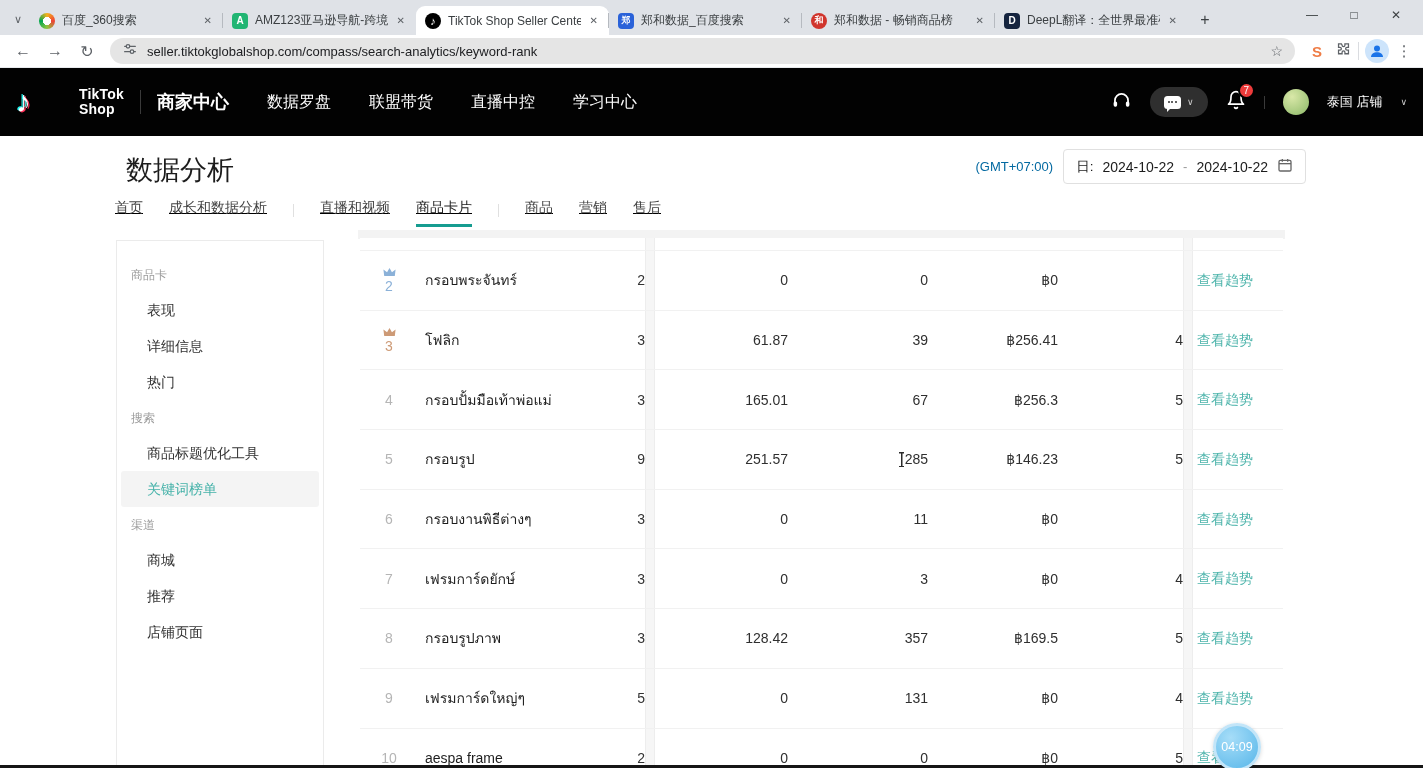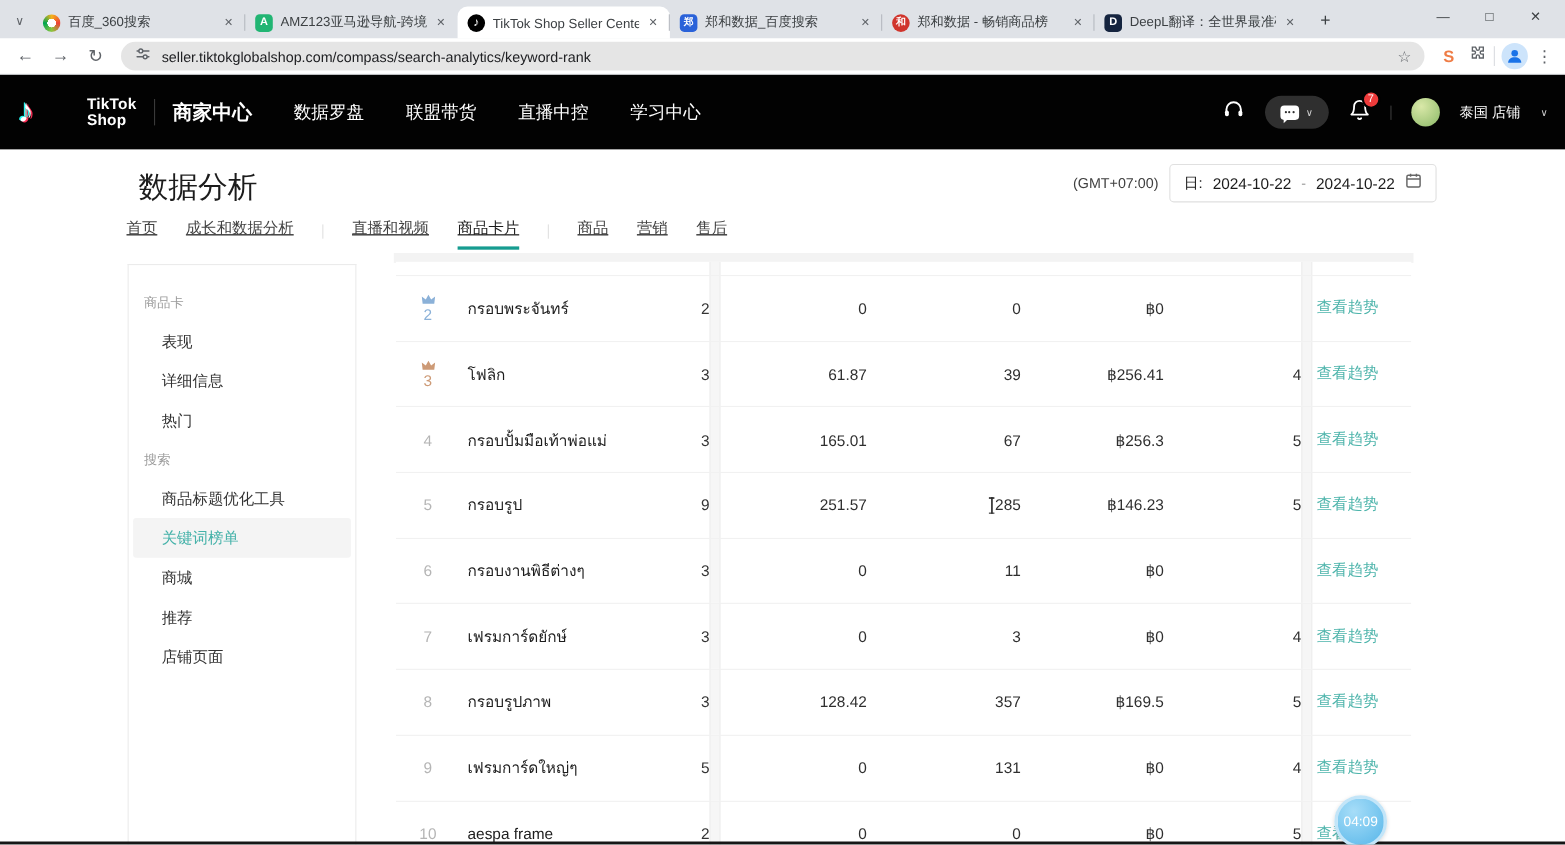--- a/index.html
+++ b/index.html
@@ -76,21 +76,21 @@
     justify-content:center; border:2px solid #020202; padding:0 2px; }
   .hdrsep { width:1px; height:13px; background:#3a3a3a; }
   .shopavatar { width:26px; height:26px; border-radius:50%;
     background:radial-gradient(circle at 35% 30%, #d9e8a8, #8cb968); }
   .shoplabel { font-size:13px; color:#fff; white-space:nowrap; }
 
   
   #page { position:absolute; top:136px; left:0; width:100%; height:632px; background:#fff; }
   #pagetitle { position:absolute; top:16px; left:126px; font-size:27px; font-weight:500; color:#1c1c1c; }
   #daterow { position:absolute; top:13px; right:117px; display:flex; align-items:center; gap:10px; }
-  #tz { font-size:13px; color:#404040; }
+  #tz { font-size:13px; color:#0369a1; }
   #datebox { height:35px; border:1px solid #e0e0e0; border-radius:4px; background:#fff;
     display:flex; align-items:center; gap:9px; padding:0 12px; }
   .datelabel { font-size:13.5px; color:#1c1c1c; }
   .dateval { font-size:14px; color:#1c1c1c; }
   .datesep { font-size:13px; color:#999; }
 
   #pagetabs { position:absolute; top:62px; left:115px; height:30px; display:flex;
     align-items:center; gap:26px;text-decoration:underline; }
   .ptab { font-size:14px; color:#424242; padding-bottom:7px; border-bottom:3px solid transparent; }
   .ptab.active { color:#1b1b1b; font-weight:500; border-bottom-color:#169c90; }
@@ -302,20 +302,21 @@
       </div>
     <div id="topgap"></div>
     <div id="sidebar">
         <div class="sgroup">商品卡</div>
         <div class="sitem">表现</div>
         <div class="sitem">详细信息</div>
         <div class="sitem">热门</div>
         <div class="sgroup">搜索</div>
         <div class="sitem">商品标题优化工具</div>
         <div class="sitem active">关键词榜单</div>
+        <div class="sgroup">渠道</div>
         <div class="sitem">商城</div>
         <div class="sitem">推荐</div>
         <div class="sitem">店铺页面</div>
       </div>
     <div id="tbl">
         <div class="trow partial">
           <div class="c-rank"></div>
           <div class="c-kw"></div>
           <div class="c-cutl"></div>
           <div class="c-seam"></div>

